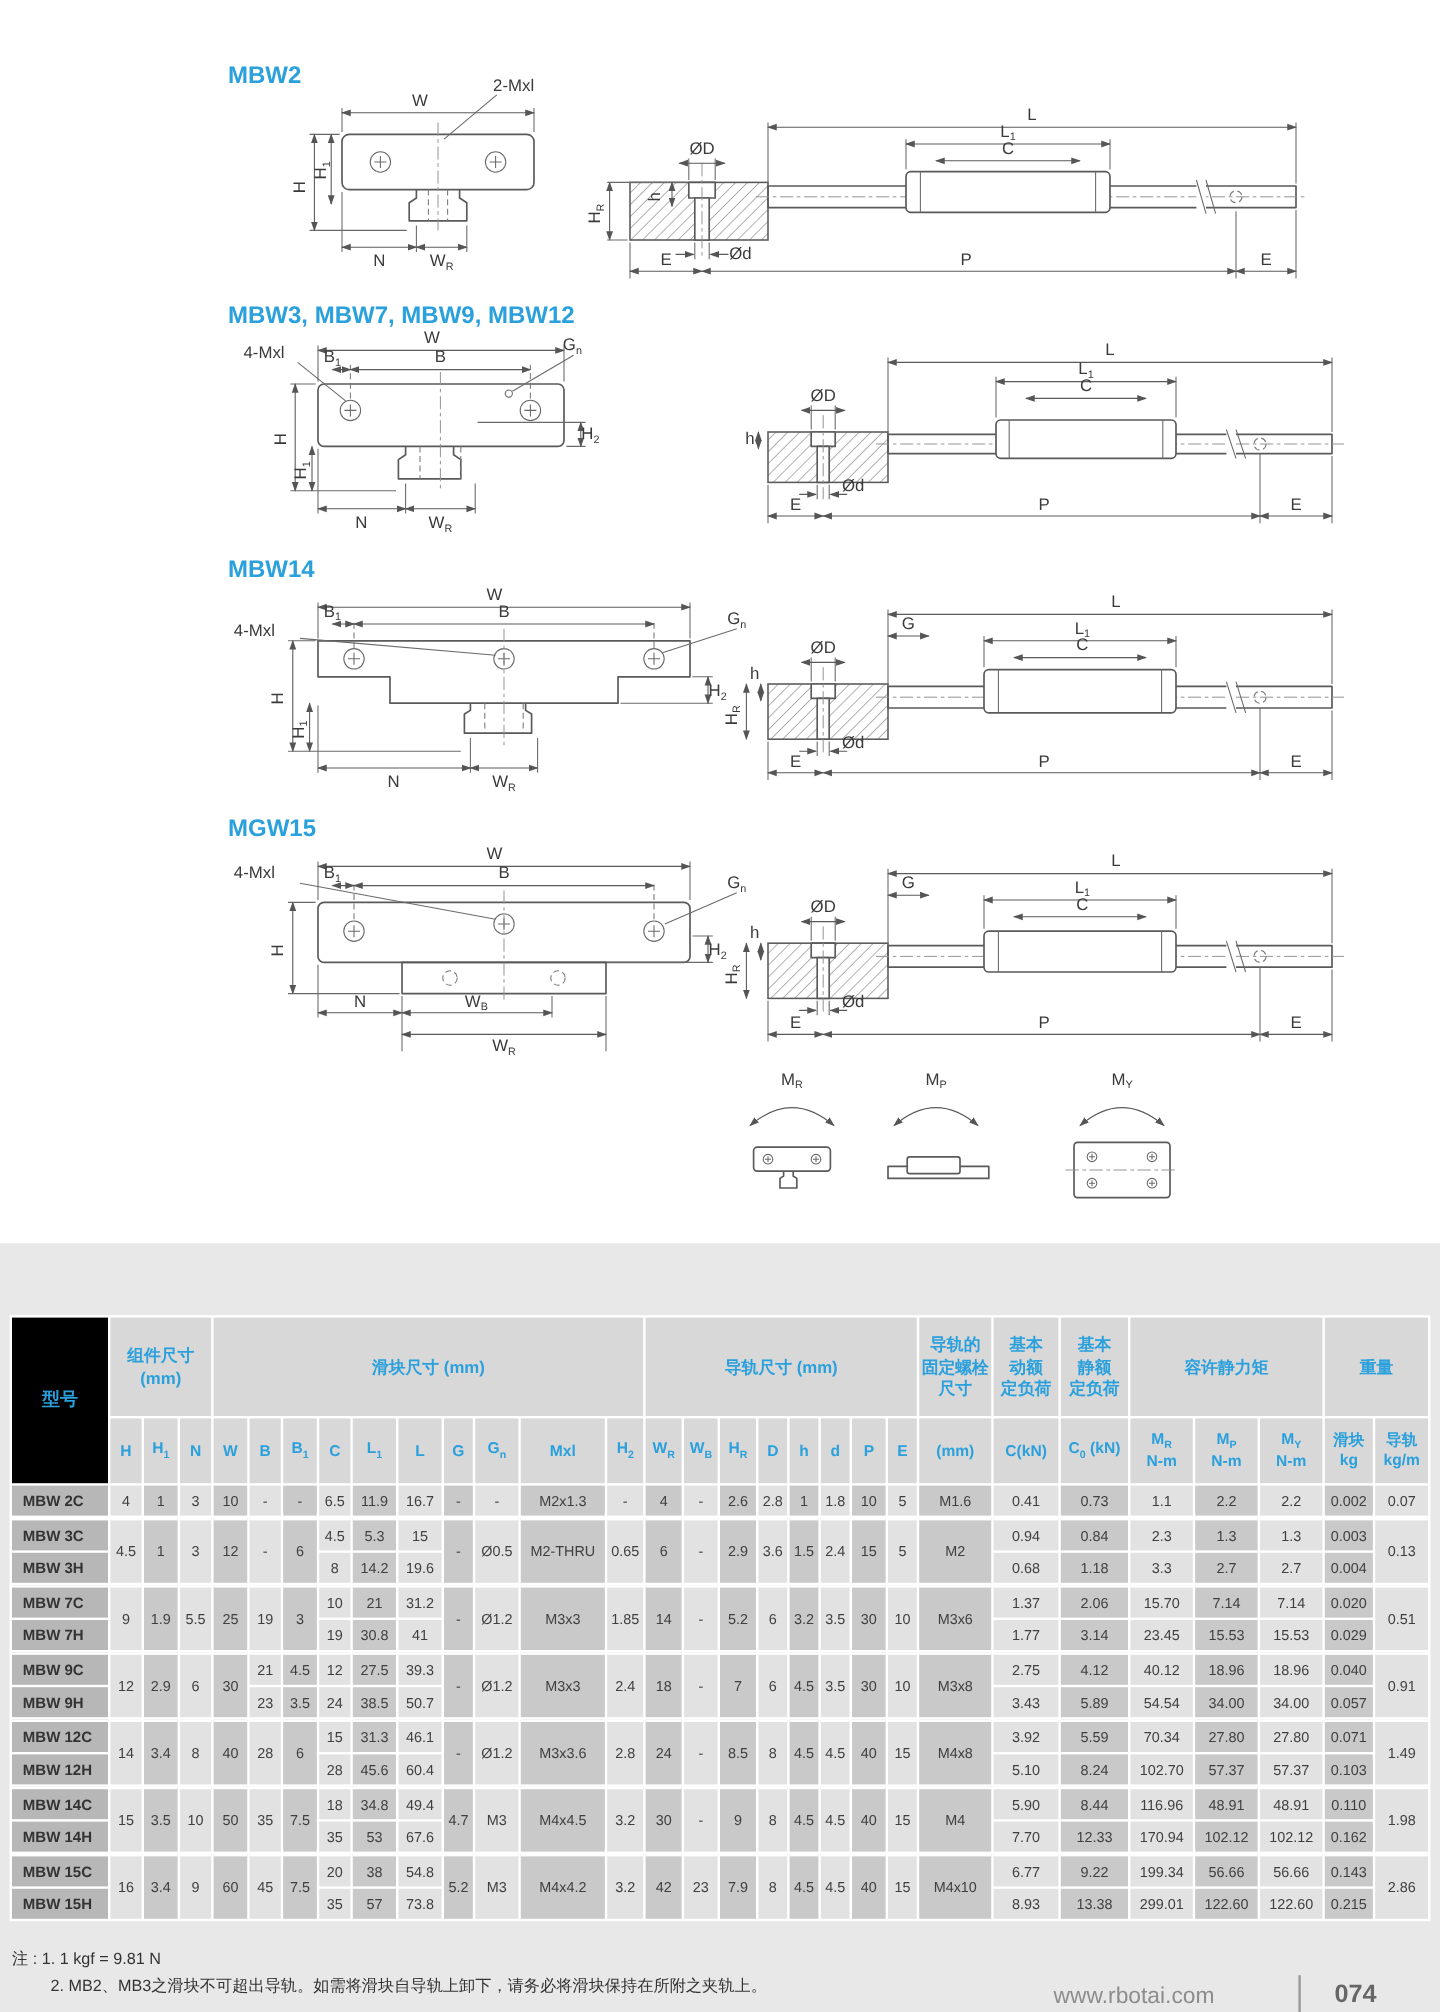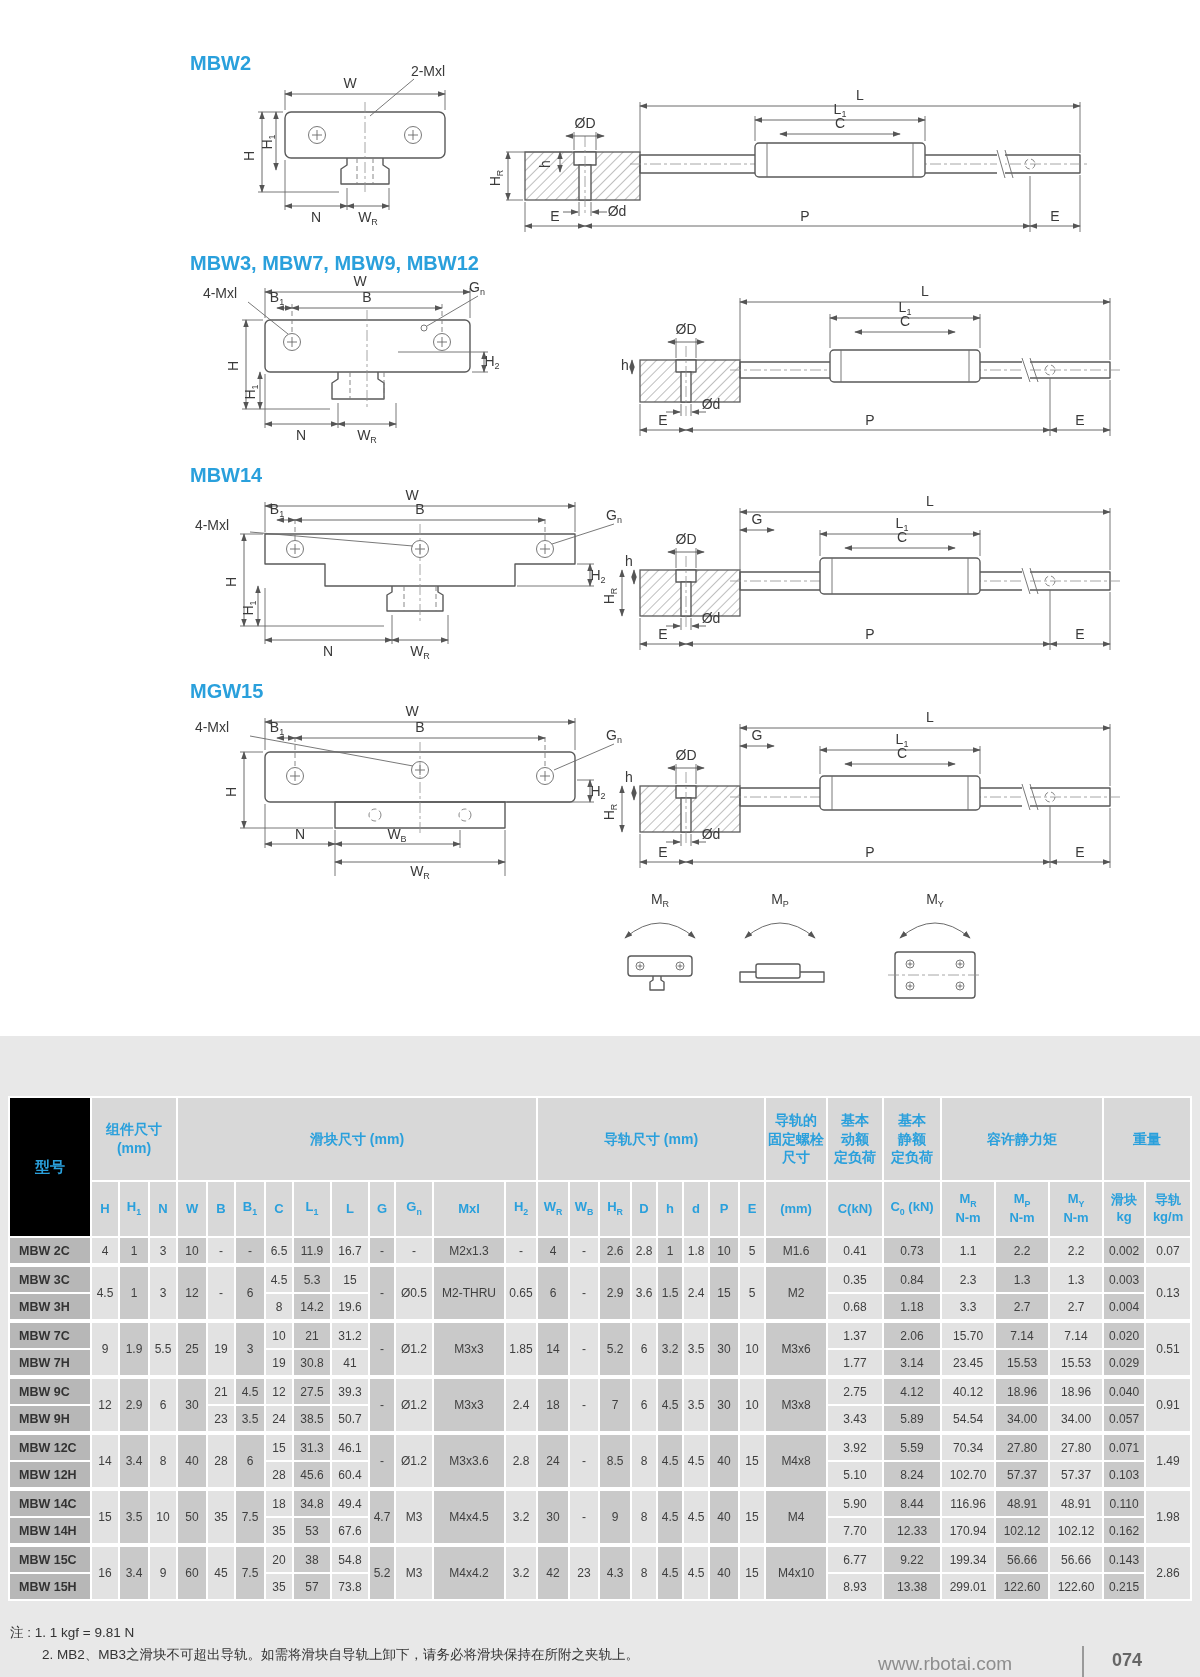--- a/index.html
+++ b/index.html
@@ -30,21 +30,21 @@
   tbody th.model{background:#b7b7b7;color:#333;font-size:12.5px;font-weight:bold;text-align:left;padding-left:9px;height:25px;}
   td.lt{background:#e2e2e2;}
   td.dk{background:#c9c9c9;}
   table.spec td{color:#3f3f3f;font-size:12px;text-align:center;height:25px;}
   tr.gs th,tr.gs td{border-top:2px solid #fff;}
   sub{font-size:68%;}
   
   .note{position:absolute;font-size:13.5px;color:#333;}
   .site{position:absolute;top:1653px;left:878px;font-size:19px;color:#8d8d8d;text-align:right;}
   .pagebar{position:absolute;top:1646px;left:1082px;width:2px;height:40px;background:#9a9a9a;}
-  .pagenum{position:absolute;top:1650px;left:1112px;font-size:18px;font-weight:bold;color:#666;}
+  .pagenum{position:absolute;top:1650px;left:1112px;font-size:21px;font-weight:bold;color:#666;}
 </style>
 </head>
 <body>
 
 <div class="page">
 
   <h3 class="sec-title" style="top:40px;">MBW2</h3>
 
   <svg style="top:60px;left:170px;" width="1030" height="182" viewBox="0 0 1030 182">
     <defs>
@@ -649,21 +649,21 @@
             <td class="lt" rowspan="2">0.65</td>
             <td class="dk" rowspan="2">6</td>
             <td class="lt" rowspan="2">-</td>
             <td class="dk" rowspan="2">2.9</td>
             <td class="lt" rowspan="2">3.6</td>
             <td class="dk" rowspan="2">1.5</td>
             <td class="lt" rowspan="2">2.4</td>
             <td class="dk" rowspan="2">15</td>
             <td class="lt" rowspan="2">5</td>
             <td class="dk" rowspan="2">M2</td>
-            <td class="lt">0.35</td>
+            <td class="lt">0.94</td>
             <td class="dk">0.84</td>
             <td class="lt">2.3</td>
             <td class="dk">1.3</td>
             <td class="lt">1.3</td>
             <td class="dk">0.003</td>
             <td class="lt" rowspan="2">0.13</td>
           </tr>
           <tr>
             <th class="model">MBW 3H</th>
             <td class="lt">8</td>
@@ -864,21 +864,21 @@
             <td class="dk" rowspan="2">7.5</td>
             <td class="lt">20</td>
             <td class="dk">38</td>
             <td class="lt">54.8</td>
             <td class="dk" rowspan="2">5.2</td>
             <td class="lt" rowspan="2">M3</td>
             <td class="dk" rowspan="2">M4x4.2</td>
             <td class="lt" rowspan="2">3.2</td>
             <td class="dk" rowspan="2">42</td>
             <td class="lt" rowspan="2">23</td>
-            <td class="dk" rowspan="2">4.3</td>
+            <td class="dk" rowspan="2">7.9</td>
             <td class="lt" rowspan="2">8</td>
             <td class="dk" rowspan="2">4.5</td>
             <td class="lt" rowspan="2">4.5</td>
             <td class="dk" rowspan="2">40</td>
             <td class="lt" rowspan="2">15</td>
             <td class="dk" rowspan="2">M4x10</td>
             <td class="lt">6.77</td>
             <td class="dk">9.22</td>
             <td class="lt">199.34</td>
             <td class="dk">56.66</td>

